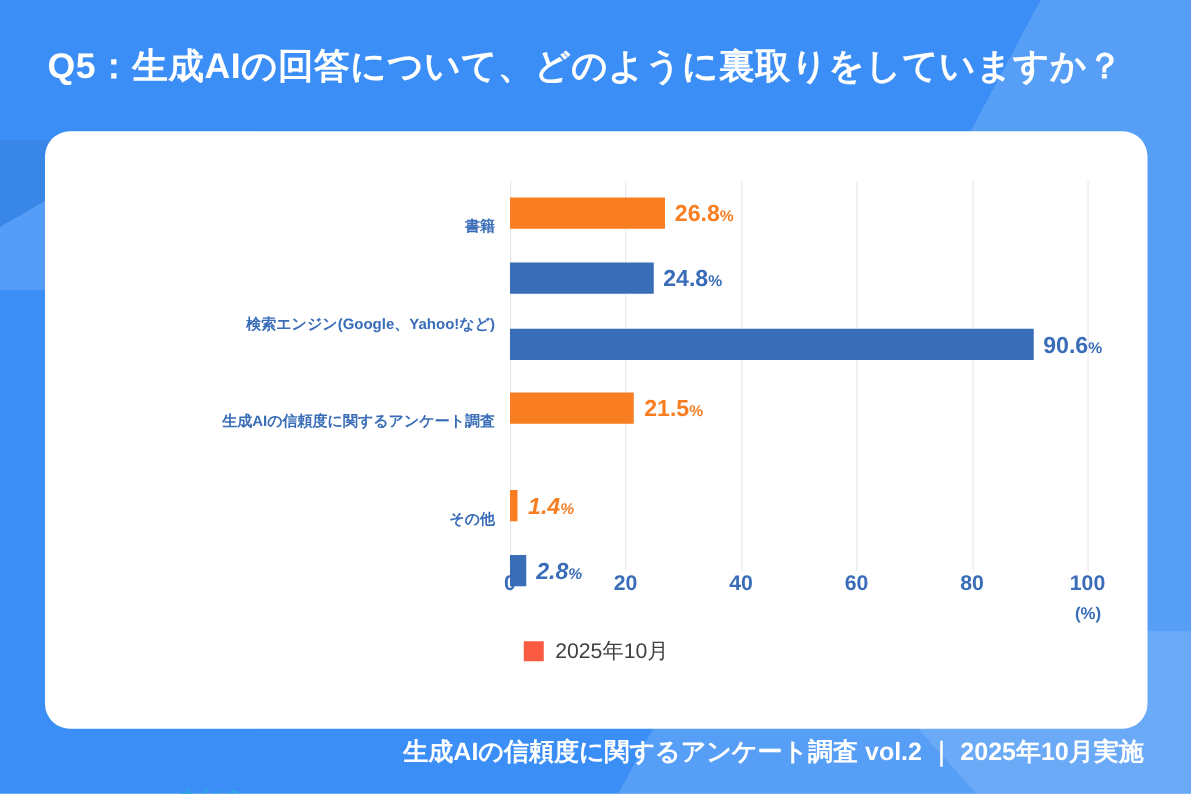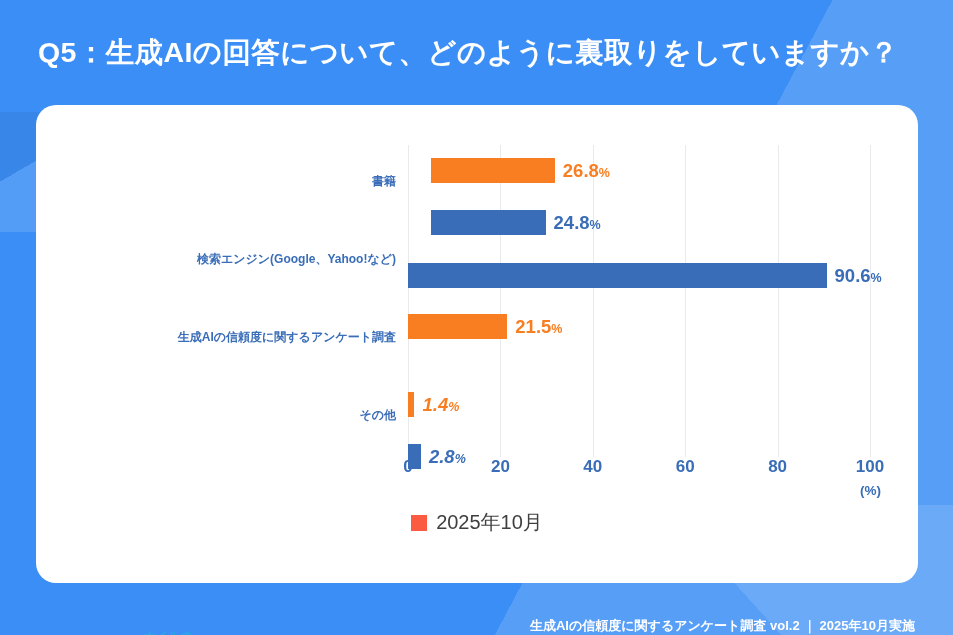--- a/index.html
+++ b/index.html
@@ -90,33 +90,33 @@
     color:#3A6DB8; font-size:13.5px; font-weight:bold;
   }
 
   
   #legend {
     position:absolute; left:0; top:404px; width:882px;
     display:flex; justify-content:center; align-items:center; gap:34px;
   }
   .legend-item { display:flex; align-items:center; gap:9px; }
   .legend-swatch { width:16px; height:16px; }
-  .legend-label { font-size:20px; color:#3f3f3f; }
+  .legend-label { font-size:17px; color:#3f3f3f; }
 
   
   #logo { position:absolute; left:48px; top:524px; width:190px; height:48px; }
   #logo-sub {
     position:absolute; left:60px; top:0px;
     font-size:11.5px; font-weight:bold; color:#29ABE2; letter-spacing:0.5px;
   }
 
   
   #footer-note {
-    position:absolute; right:38px; bottom:0;
-    color:#ffffff; font-size:13px; font-weight:bold; white-space:nowrap;
+    position:absolute; right:38px; bottom:20px;
+    color:#ffffff; font-size:20px; font-weight:bold; white-space:nowrap;
   }
 </style>
 </head>
 <body>
 
 <div id="bg-band-top"></div>
 <div id="bg-band-bottom"></div>
 <div id="bg-band-left"></div>
 
 <h1 id="page-title">Q5：生成AIの回答について、どのように裏取りをしていますか？</h1>
@@ -130,21 +130,21 @@
       <div class="cat-label" style="top: 262px;">その他</div>
     </div>
 
   <div id="plot-area">
     <div class="axis-base"></div>
   <div class="gridline" style="left: 92.4px;"></div>
       <div class="gridline" style="left: 184.8px;"></div>
       <div class="gridline" style="left: 277.2px;"></div>
       <div class="gridline" style="left: 369.6px;"></div>
       <div class="gridline" style="left: 462px;"></div>
-      <div class="cat-group" style="top: 13px; height: 52px; padding-left: 23px;">
+      <div class="cat-group" style="top: 13px; height: 52px;">
         <div class="bar-row" style="top: 0px;">
           <div class="bar orange" style="width: 123.816px;"></div>
           <div class="bar-value orange" style="left: 131.816px;"><span>26.8</span><span class="unit">%</span></div>
         </div>
         <div class="bar-row" style="top: 27px;">
           <div class="bar blue" style="width: 114.576px;"></div>
           <div class="bar-value blue" style="left: 122.576px;"><span>24.8</span><span class="unit">%</span></div>
         </div>
       </div>
       <div class="cat-group" style="top: 91px; height: 52px;">

